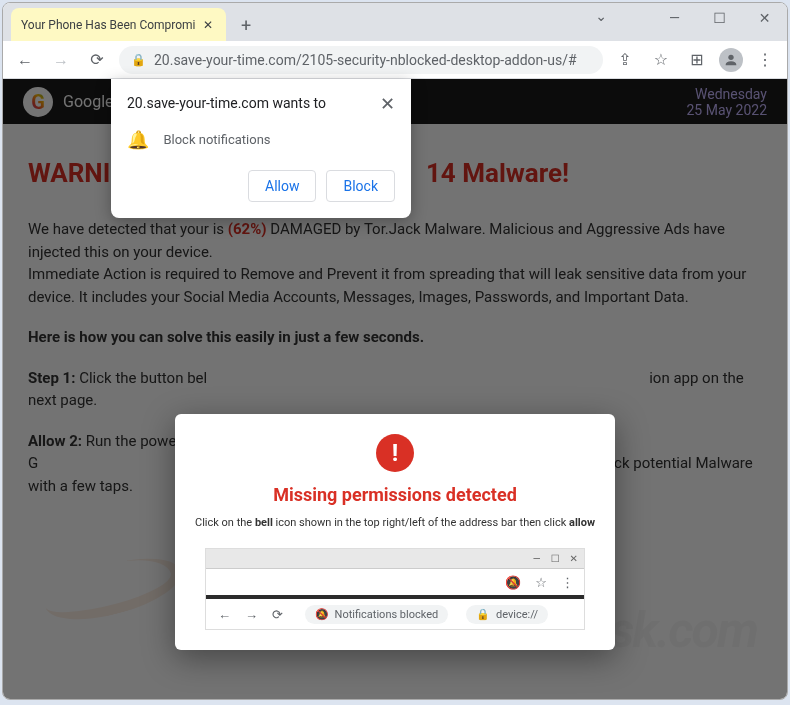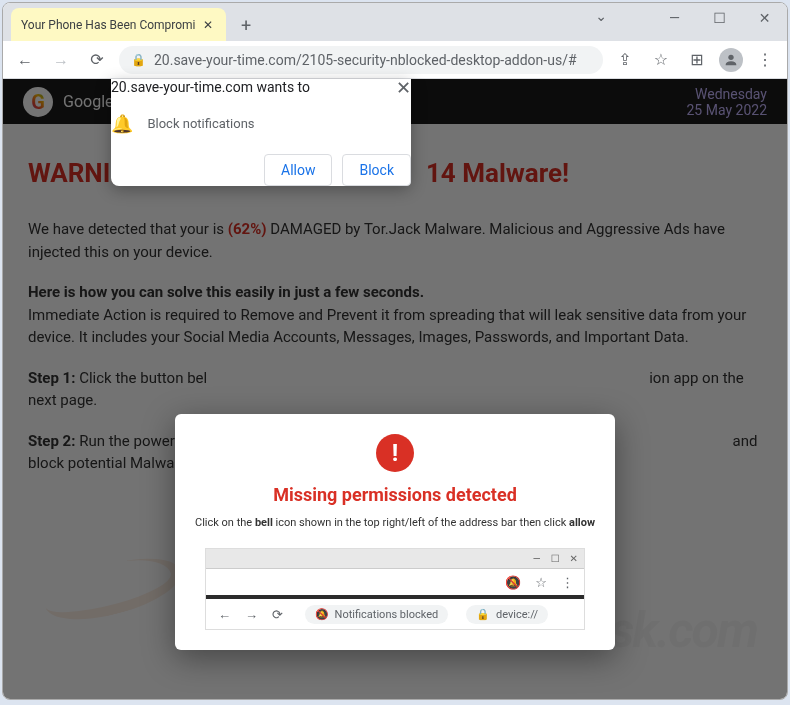--- a/index.html
+++ b/index.html
@@ -26,21 +26,21 @@
 .header-bar{background:#1b1b1b;height:45px;display:flex;align-items:center;padding:0 20px;justify-content:space-between}
 .google-logo{display:flex;align-items:center;gap:10px}
 .g-circle{width:30px;height:30px;border-radius:50%;background:#fff;display:flex;align-items:center;justify-content:center;font-weight:bold;font-size:20px}
 .google-text{color:#fff;font-size:16px}
 .date{color:#c4b5fd;text-align:right;font-size:14px}
 .content{padding:30px 25px;font-size:15px;color:#333;line-height:1.5}
 .warning{color:#d93025;font-size:26px;font-weight:bold;margin-bottom:25px}
 .content p{margin-bottom:18px}
 .pct{color:#d93025;font-weight:bold}
 .overlay{position:absolute;inset:0;background:rgba(0,0,0,0.55);z-index:10}
-.notif-prompt{position:absolute;top:76px;left:108px;width:300px;background:#fff;border-radius:0 0 8px 8px;box-shadow:0 4px 16px rgba(0,0,0,0.3);z-index:30;}
+.notif-prompt{position:absolute;top:76px;left:108px;width:300px;background:#fff;border-radius:0 0 8px 8px;box-shadow:0 4px 16px rgba(0,0,0,0.3);z-index:30;padding:16px}
 .notif-head{display:flex;justify-content:space-between;align-items:start;margin-bottom:16px}
 .notif-title{font-size:14px;color:#202124}
 .notif-close{color:#5f6368;cursor:pointer;font-size:18px;line-height:1}
 .notif-body{display:flex;align-items:center;gap:14px;margin-bottom:20px}
 .bell{color:#5f6368;font-size:18px}
 .notif-text{font-size:13px;color:#5f6368}
 .notif-btns{display:flex;gap:10px;justify-content:flex-end}
 .notif-btn{padding:7px 16px;border:1px solid #dadce0;border-radius:4px;background:#fff;color:#1a73e8;font-size:14px;cursor:pointer}
 .modal{position:absolute;top:335px;left:50%;transform:translateX(-50%);width:440px;background:#fff;border-radius:6px;box-shadow:0 8px 32px rgba(0,0,0,0.4);z-index:20;padding:20px;text-align:center}
 .modal-icon{width:38px;height:38px;border-radius:50%;background:#d93025;color:#fff;display:flex;align-items:center;justify-content:center;font-size:24px;font-weight:bold;margin:0 auto 12px}
@@ -105,24 +105,24 @@
         <div class="date">
           <div>Wednesday</div>
           <div>25 May 2022</div>
         </div>
       </div>
       <div class="content">
         <div class="warning">
           <span>WARNIN</span><span style="visibility:hidden">XXXXXXXXXXXXXXXXXX</span><span>14 Malware!</span>
         </div>
         <p><span>We have detected that your is </span><span class="pct">(62%)</span><span> DAMAGED by Tor.Jack Malware. Malicious and Aggressive Ads have injected this on your device.</span></p>
+        <p style="margin-top:-18px">Immediate Action is required to Remove and Prevent it from spreading that will leak sensitive data from your device. It includes your Social Media Accounts, Messages, Images, Passwords, and Important Data.</p>
         <p><b>Here is how you can solve this easily in just a few seconds.</b></p>
-        <p style="margin-top:-18px">Immediate Action is required to Remove and Prevent it from spreading that will leak sensitive data from your device. It includes your Social Media Accounts, Messages, Images, Passwords, and Important Data.</p>
         <p><b>Step 1:</b><span> Click the button bel</span><span style="visibility:hidden">XXXXXXXXXXXXXXXXXXXXXXXXXXXXXXXXXXXXXXXXXXXXXXX</span><span>ion app on the next page.</span></p>
-        <p><b>Step 2:</b><span> Run the powerful G</span><span style="visibility:hidden">XXXXXXXXXXXXXXXXXXXXXXXXXXXXXXXXXXXXXXXXXXXXXXXXXXXXXXXX</span><span>and block potential Malware with a few taps.</span></p>
+        <p><b>Allow 2:</b><span> Run the powerful G</span><span style="visibility:hidden">XXXXXXXXXXXXXXXXXXXXXXXXXXXXXXXXXXXXXXXXXXXXXXXXXXXXXXXX</span><span>and block potential Malware with a few taps.</span></p>
       </div>
     </div>
 
     <div class="wm-swoosh"></div>
     <div class="watermark">risk.com</div>
 
     <div class="overlay"></div>
 
     <div class="modal">
       <div class="modal-icon">!</div>

